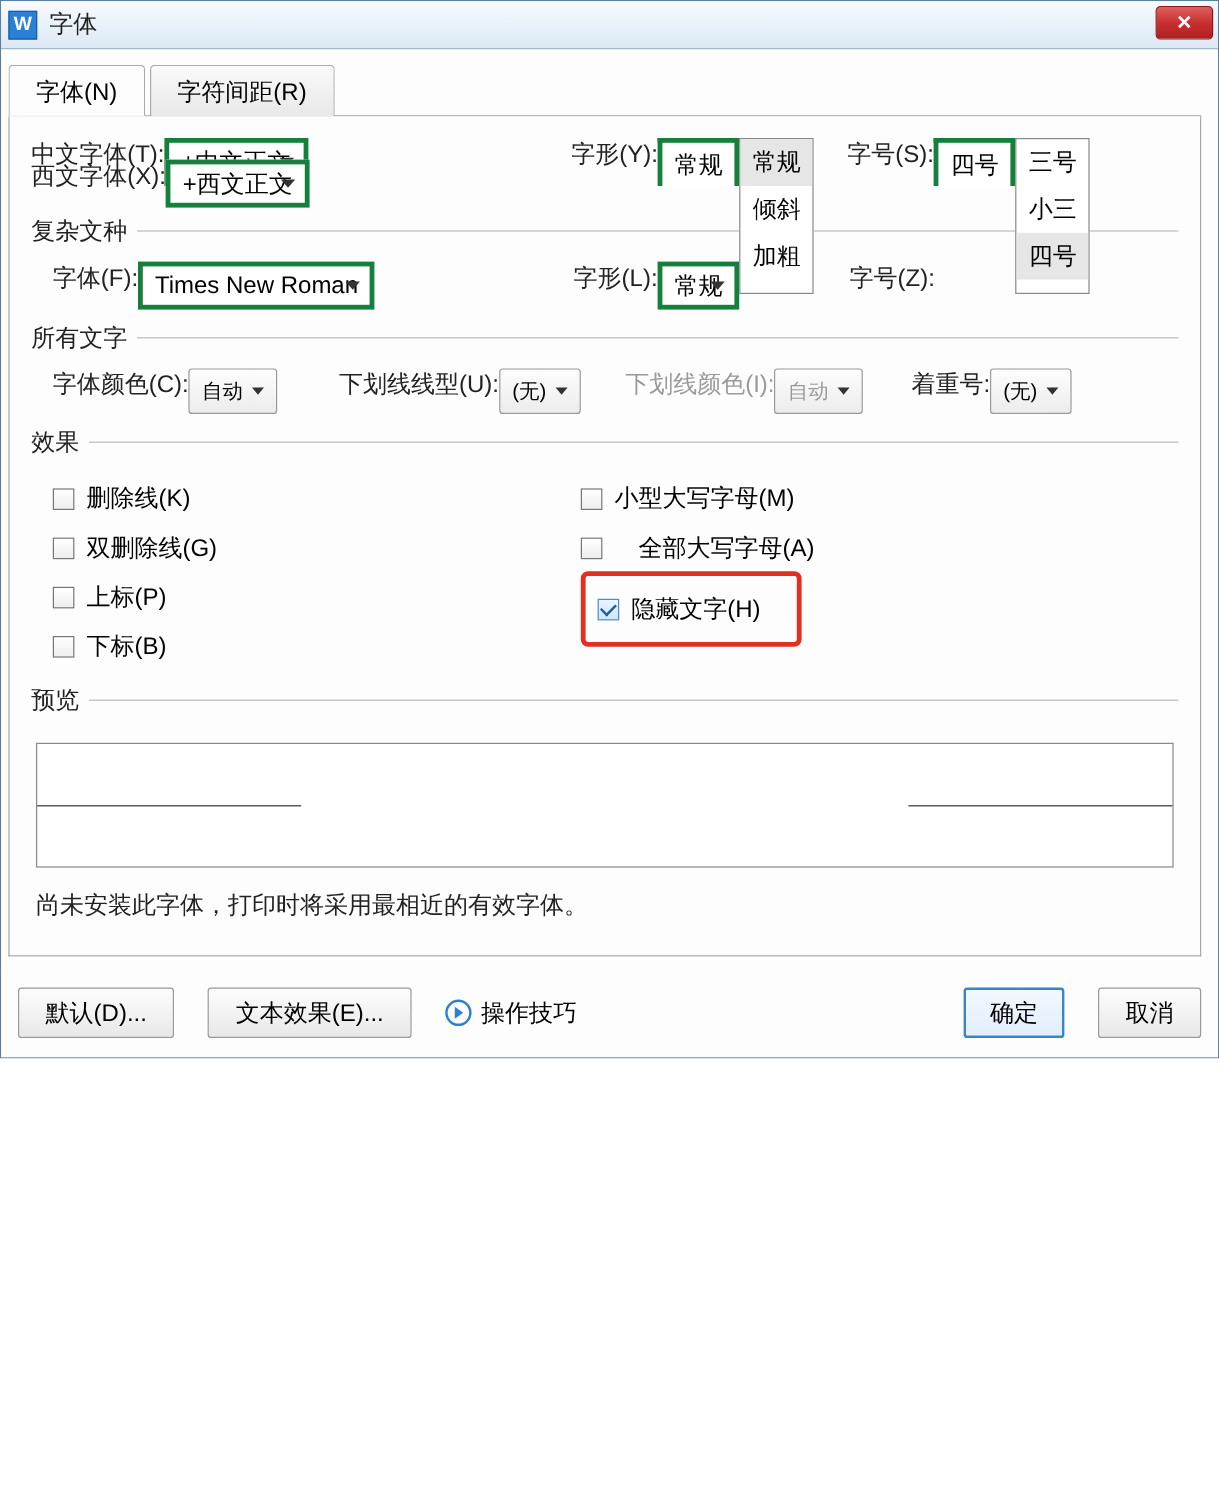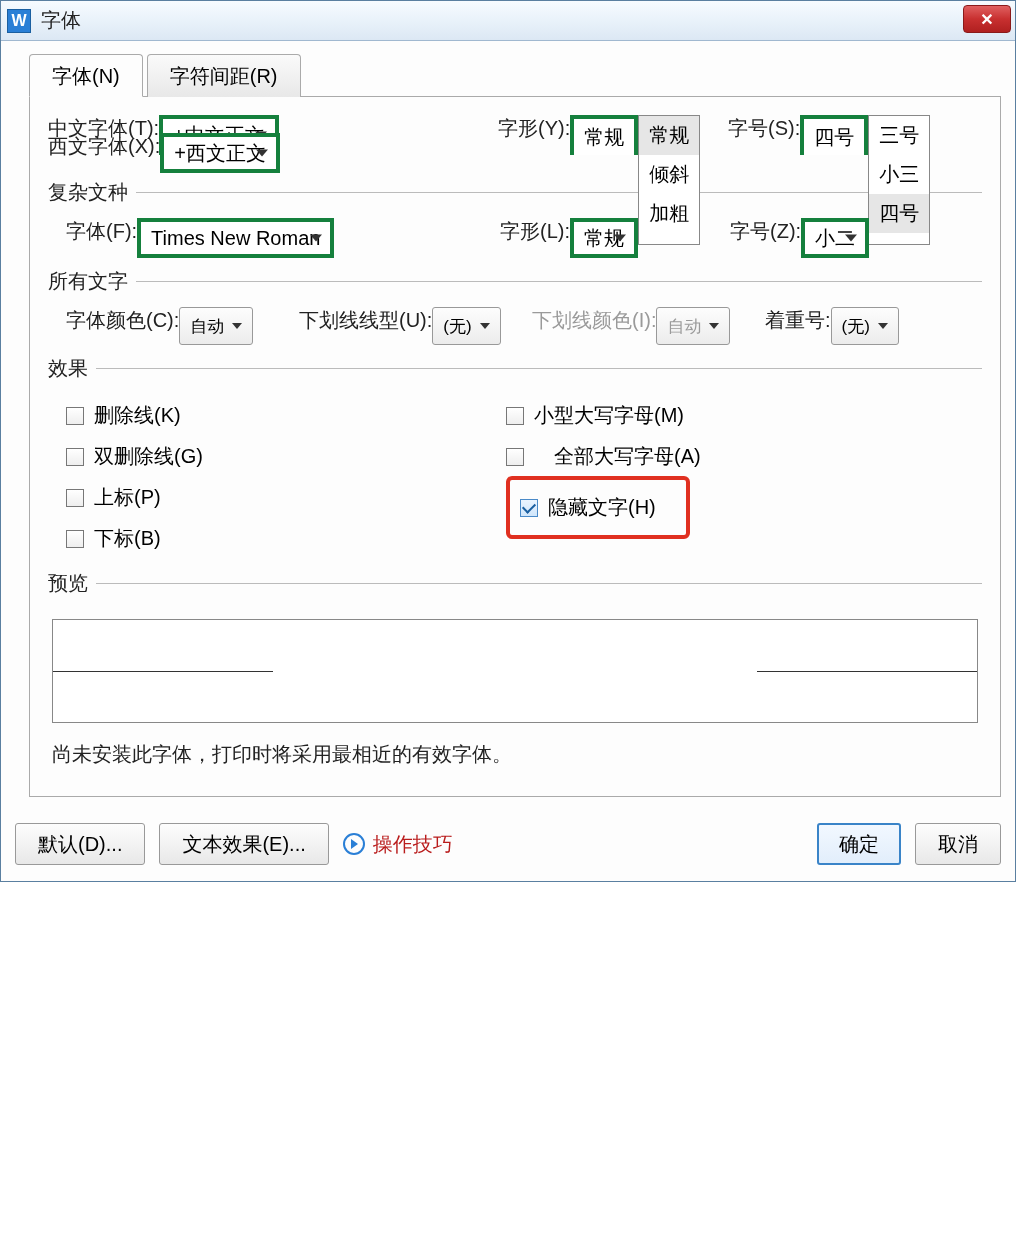--- a/index.html
+++ b/index.html
@@ -36,21 +36,21 @@
   position: absolute; right: 4px; top: 4px;
   width: 48px; height: 28px;
   background: linear-gradient(to bottom, #e06060 0%, #c83030 50%, #b02020 100%);
   border: 1px solid #8a1a1a;
   border-radius: 4px;
   display: flex; align-items: center; justify-content: center;
   color: #fff; font-weight: bold; font-size: 16px;
   cursor: pointer;
 }
 .client {
-  padding: 12px 14px 14px 28px;
+  padding: 12px 14px 14px 6px;
   background: #fdfdfd;
 }
 .tabstrip {
   display: flex;
   border-bottom: 1px solid #aaa;
   margin-bottom: 0;
 }
 .tab {
   padding: 8px 22px 6px 22px;
   font-size: 20px;
@@ -161,21 +161,21 @@
   margin-top: 10px;
   position: relative;
 }
 .preview-box::before, .preview-box::after {
   content:""; position:absolute; top:50%; height:1px; background:#333; width:220px;
 }
 .preview-box::before { left:0; }
 .preview-box::after { right:0; }
 .footnote { font-size: 20px; margin: 14px 4px 18px 4px; color: #222; }
 .bottombar {
-  display: flex; align-items: center; gap: 14px;
+  display: flex; align-items: center; gap: 28px;
   padding: 12px 14px 16px 14px;
   background: #fdfdfd;
 }
 .btn {
   height: 42px;
   padding: 0 22px;
   border: 1px solid #999;
   background: linear-gradient(to bottom, #fdfdfd, #e8e8e8);
   border-radius: 3px;
   font-size: 20px;
@@ -183,21 +183,21 @@
   cursor: pointer;
 }
 .btn.primary {
   border: 2px solid #3a84c8;
   background: linear-gradient(to bottom, #f2f8ff, #e2eefb);
   padding: 0 20px;
   align-items: center;
 }
 .link-help {
   display: flex; align-items: center; gap: 8px;
-  color: #b91c1c; font-size: 20px; cursor: pointer;
+  color: #000000; font-size: 20px; cursor: pointer;
 }
 .help-icon {
   width: 22px; height: 22px; border: 2px solid #2a7fd6; border-radius: 50%;
   display:flex; align-items:center; justify-content:center;
 }
 .help-icon::after{
   content:""; width:0; height:0;
   border-top:5px solid transparent; border-bottom:5px solid transparent;
   border-left:7px solid #2a7fd6; margin-left:2px;
 }
@@ -281,24 +281,20 @@
             </div>
             <div class="col" style="flex:0 0 210px;text-align:center;">
               <div class="label">字形(L):</div>
               <div class="combo">
                 <span>常规</span>
                 <span class="caret"></span>
               </div>
             </div>
             <div class="col" style="flex:0 0 210px;">
               <div class="label">字号(Z):</div>
-              <div class="combo">
-                <span>小二</span>
-                <span class="caret"></span>
-              </div>
             </div>
           </div>
         </div>
       </fieldset>
 
       <fieldset class="group">
         <legend>所有文字</legend>
         <div class="group-inner">
           <div class="row">
             <div class="col" style="flex:1;">

